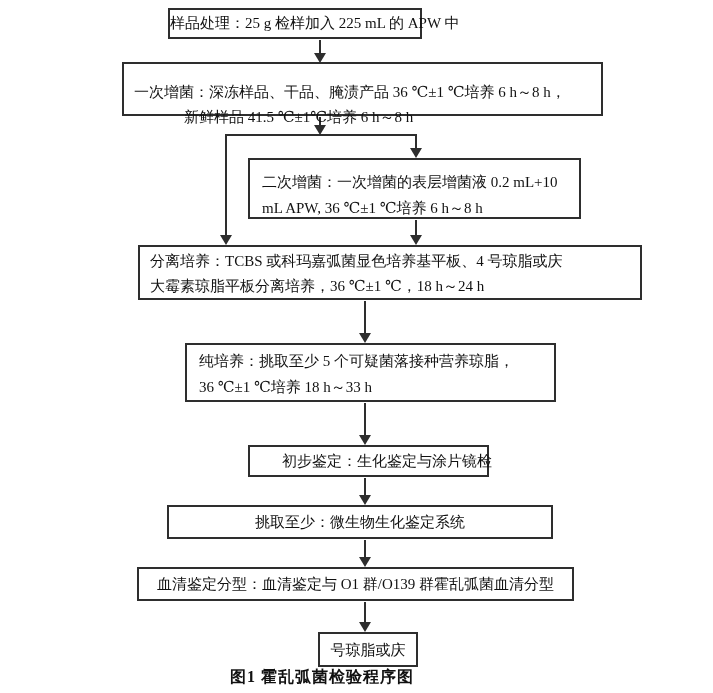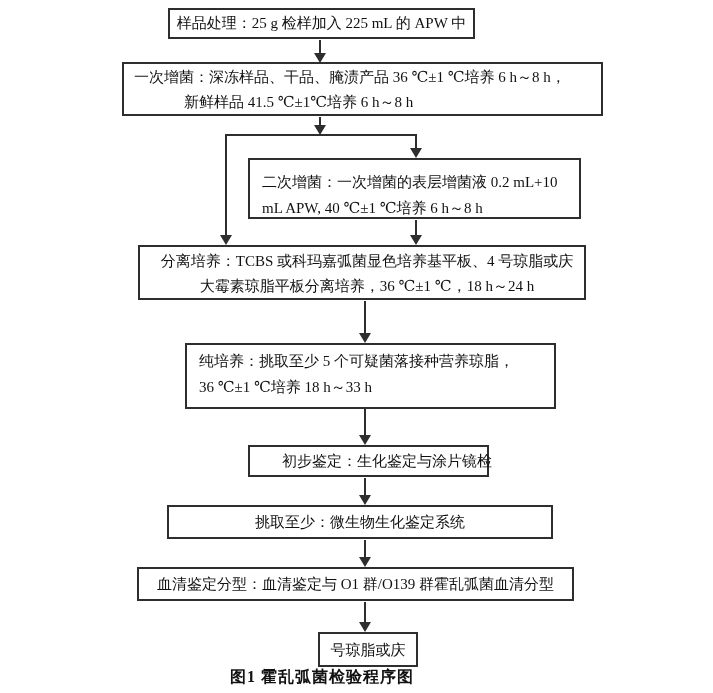--- a/index.html
+++ b/index.html
@@ -15,27 +15,27 @@
     position: absolute; border: 2px solid #2e2e2e; background: #ffffff;
     font-size: 15px; line-height: 25px; overflow: visible;
   }
   .node .tl { white-space: nowrap; }
   .c { text-align: center; }
   .caption {
     position: absolute; left: 230px; top: 667px;
     font-weight: bold; font-size: 16px; white-space: nowrap; letter-spacing: 1px;
   }
   
-  #n-sample   { left: 168px; top: 8px;   width: 307px; height: 31px;  line-height: 27px; }
-  #n-enrich1  { left: 122px; top: 62px;  width: 481px; height: 54px;  line-height: 25px; padding-top: 1px; }
+  #n-sample   { left: 168px; top: 8px;   width: 254px; height: 31px;  line-height: 27px; }
+  #n-enrich1  { left: 122px; top: 62px;  width: 481px; height: 54px;  line-height: 25px; padding-top: 16px; }
   #n-enrich1 .l1 { padding-left: 10px; }
   #n-enrich1 .l2 { padding-left: 60px; }
   #n-enrich2  { left: 248px; top: 158px; width: 333px; height: 61px;  line-height: 26px; padding: 9px 0 0 12px; }
-  #n-isolate  { left: 138px; top: 245px; width: 448px; height: 55px;  line-height: 25px; padding: 2px 0 0 10px; text-align: center; }
-  #n-pure     { left: 185px; top: 343px; width: 371px; height: 66px;  line-height: 26px; padding: 3px 0 9px 12px; }
+  #n-isolate  { left: 138px; top: 245px; width: 504px; height: 55px;  line-height: 25px; padding: 2px 0 0 10px; }
+  #n-pure     { left: 185px; top: 343px; width: 371px; height: 59px;  line-height: 26px; padding: 3px 0 9px 12px; }
   #n-prelim   { left: 248px; top: 445px; width: 241px; height: 32px;  line-height: 29px; padding-left: 32px; }
   #n-confirm  { left: 167px; top: 505px; width: 386px; height: 34px;  line-height: 31px; }
   #n-serotype { left: 137px; top: 567px; width: 437px; height: 34px;  line-height: 31px; text-align: center; }
   #n-report   { left: 318px; top: 632px; width: 100px; height: 35px;  line-height: 32px; }
 </style>
 </head>
 <body>
 
 <div class="canvas">
 
@@ -100,21 +100,21 @@
     <div class="tl">样品处理：25 g 检样加入 225 mL 的 APW 中</div>
   </div>
 
   <div class="node" id="n-enrich1">
     <div class="tl l1">一次增菌：深冻样品、干品、腌渍产品 36 ℃±1 ℃培养 6 h～8 h，</div>
     <div class="tl l2">新鲜样品 41.5 ℃±1℃培养 6 h～8 h</div>
   </div>
 
   <div class="node" id="n-enrich2">
     <div class="tl">二次增菌：一次增菌的表层增菌液 0.2 mL+10</div>
-    <div class="tl">mL APW, 40 ℃±1 ℃培养 6 h～8 h</div>
+    <div class="tl">mL APW, 36 ℃±1 ℃培养 6 h～8 h</div>
   </div>
 
   <div class="node" id="n-isolate">
     <div class="tl">分离培养：TCBS 或科玛嘉弧菌显色培养基平板、4 号琼脂或庆</div>
     <div class="tl">大霉素琼脂平板分离培养，36 ℃±1 ℃，18 h～24 h</div>
   </div>
 
   <div class="node" id="n-pure">
     <div class="tl">纯培养：挑取至少 5 个可疑菌落接种营养琼脂，</div>
     <div class="tl">36 ℃±1 ℃培养 18 h～33 h</div>

